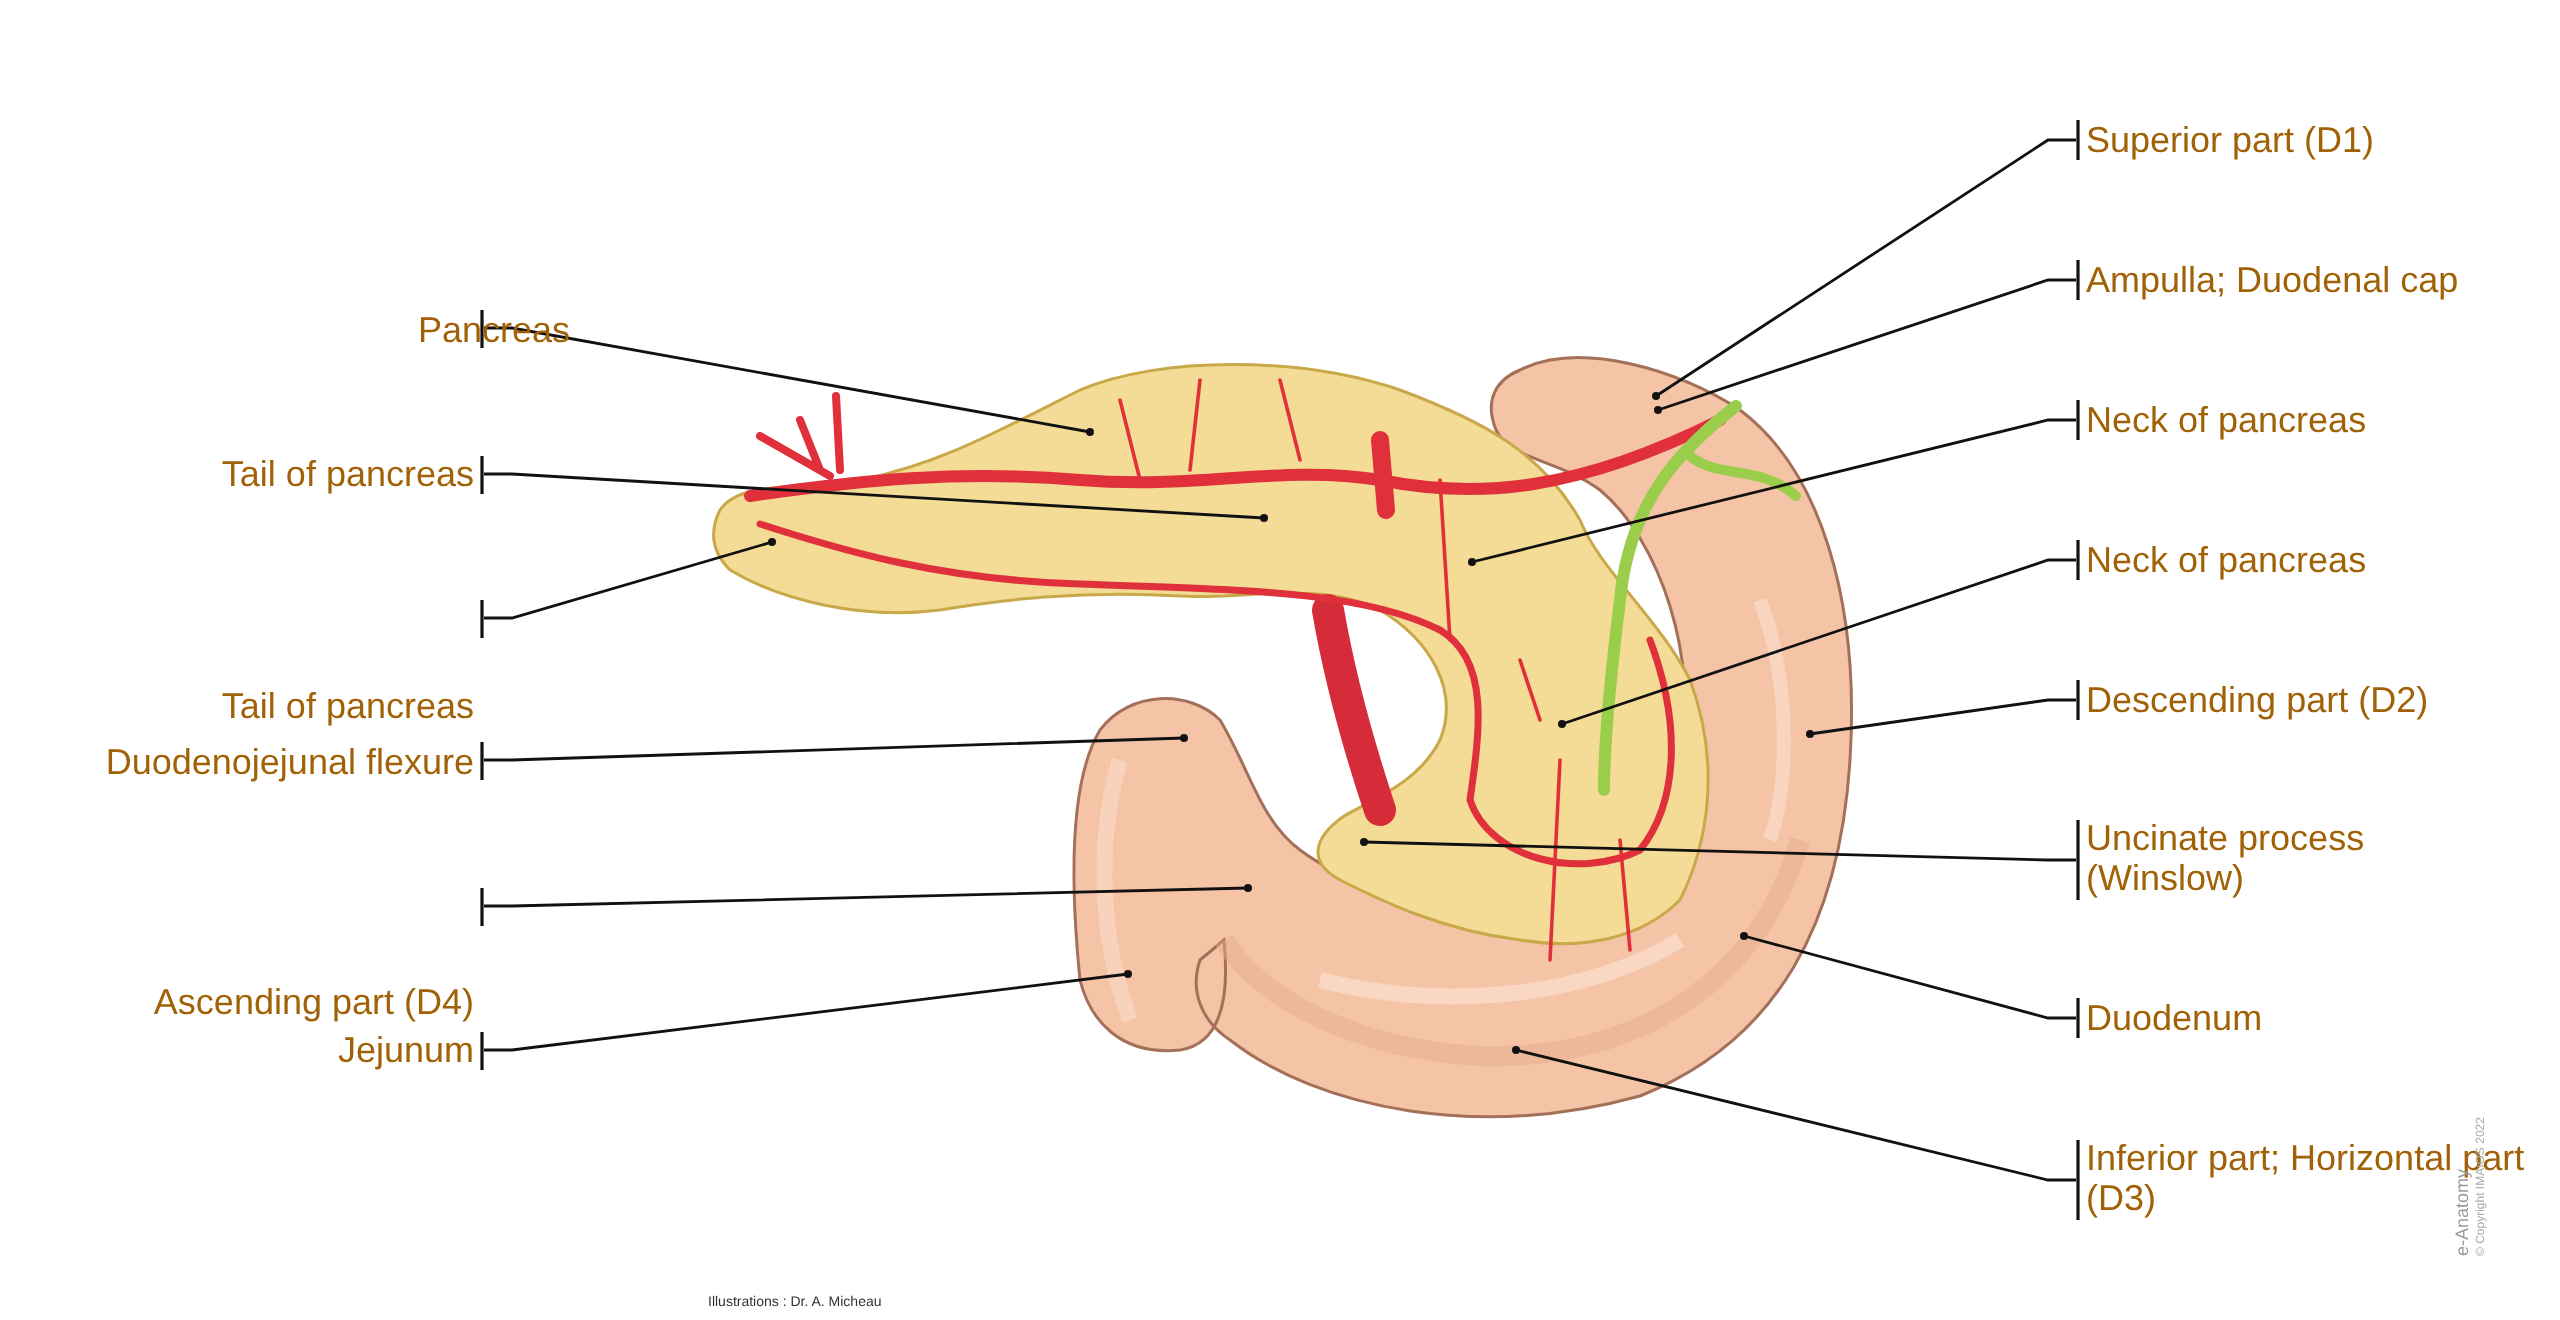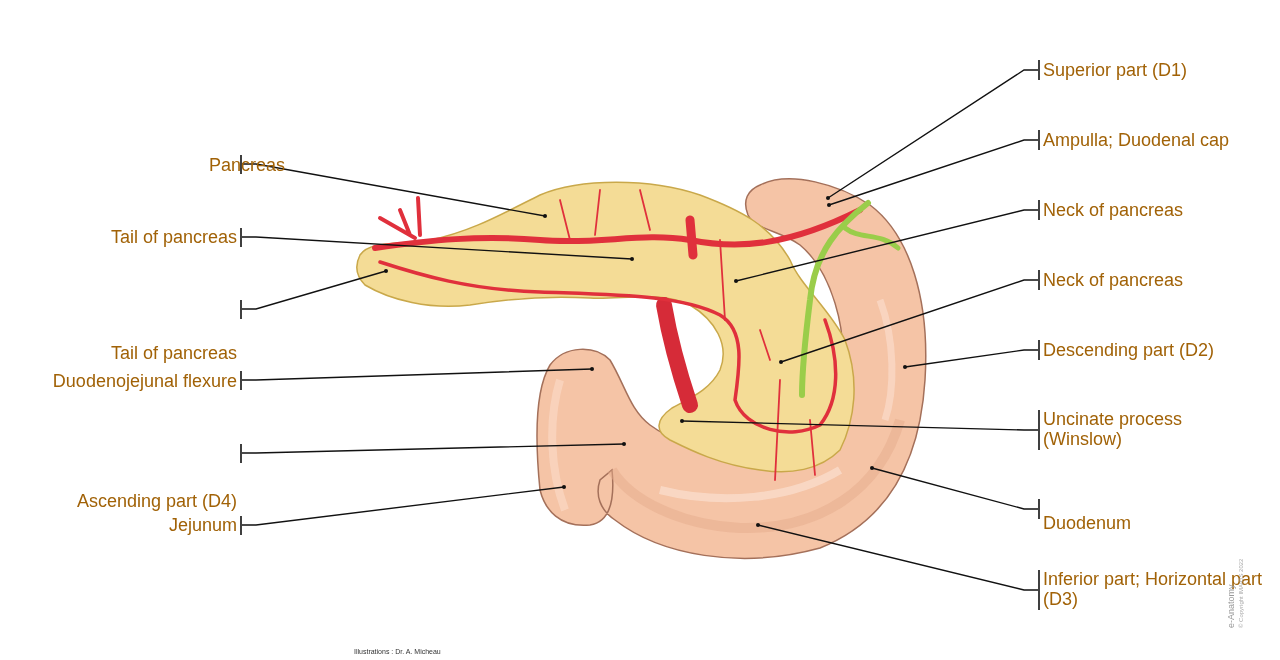--- a/index.html
+++ b/index.html
@@ -90,20 +90,20 @@
 <div class="label left" style="right:1043px;top:371px;">Duodenojejunal flexure</div>
 <div class="label left" style="right:1043px;top:443px;margin-top:48px;">Ascending part (D4)</div>
 <div class="label left" style="right:1043px;top:515px;">Jejunum</div>
 
 <div class="label" style="left:1043px;top:60px;">Superior part (D1)</div>
 <div class="label" style="left:1043px;top:130px;">Ampulla; Duodenal cap</div>
 <div class="label" style="left:1043px;top:200px;">Neck of pancreas</div>
 <div class="label" style="left:1043px;top:270px;">Neck of pancreas</div>
 <div class="label" style="left:1043px;top:340px;text-align:center;">Descending part (D2)</div>
 <div class="label multi" style="left:1043px;top:409px;width:180px;">Uncinate process (Winslow)</div>
-<div class="label" style="left:1043px;top:499px;margin-top:14px;">Duodenum</div>
+<div class="label" style="left:1043px;top:499px;">Duodenum</div>
 <div class="label multi" style="left:1043px;top:569px;width:225px;">Inferior part; Horizontal part (D3)</div>
 
 <div class="credit">Illustrations : Dr. A. Micheau</div>
 <div class="brand">
   <span>e-Anatomy</span>
   <span class="copy">© Copyright IMAIOS 2022</span>
 </div>
 
 </body></html>

